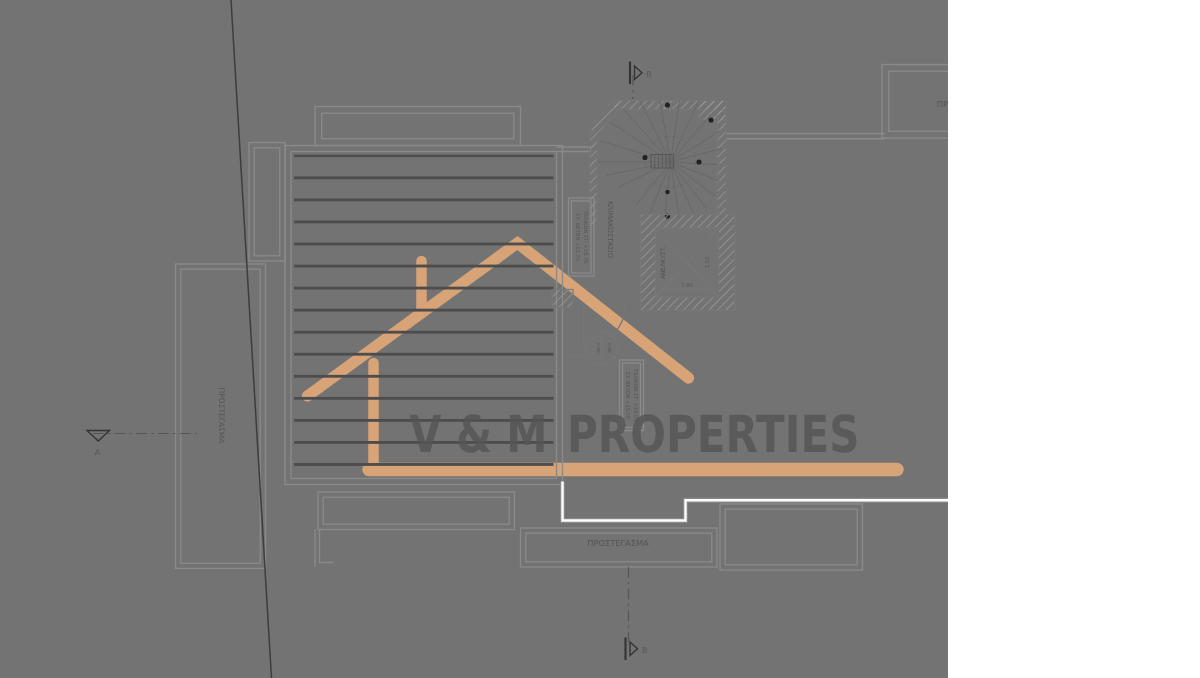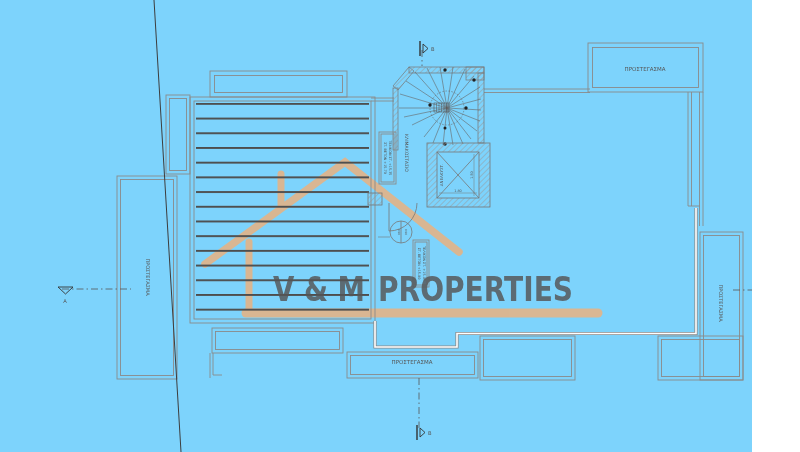--- a/index.html
+++ b/index.html
@@ -1,16 +1,16 @@
 <!DOCTYPE html>
 <html><head>
 <meta charset="utf-8">
 <style>
   html,body{margin:0;padding:0;background:#ffffff;}
-  .stage{position:relative;width:752px;height:452px;background:#7dd3fc;overflow:hidden;
+  .stage{position:relative;width:632px;height:452px;background:#737373;overflow:hidden;
          font-family:"DejaVu Sans","Liberation Sans",sans-serif;}
   svg{display:block;}
   text{font-family:"DejaVu Sans","Liberation Sans",sans-serif;fill:#555;}
   .wm-text{font-weight:700;opacity:.82;}
 </style>
 </head>
 <body>
 
 <div class="stage">
 <svg width="800" height="452" viewBox="0 0 800 452">

